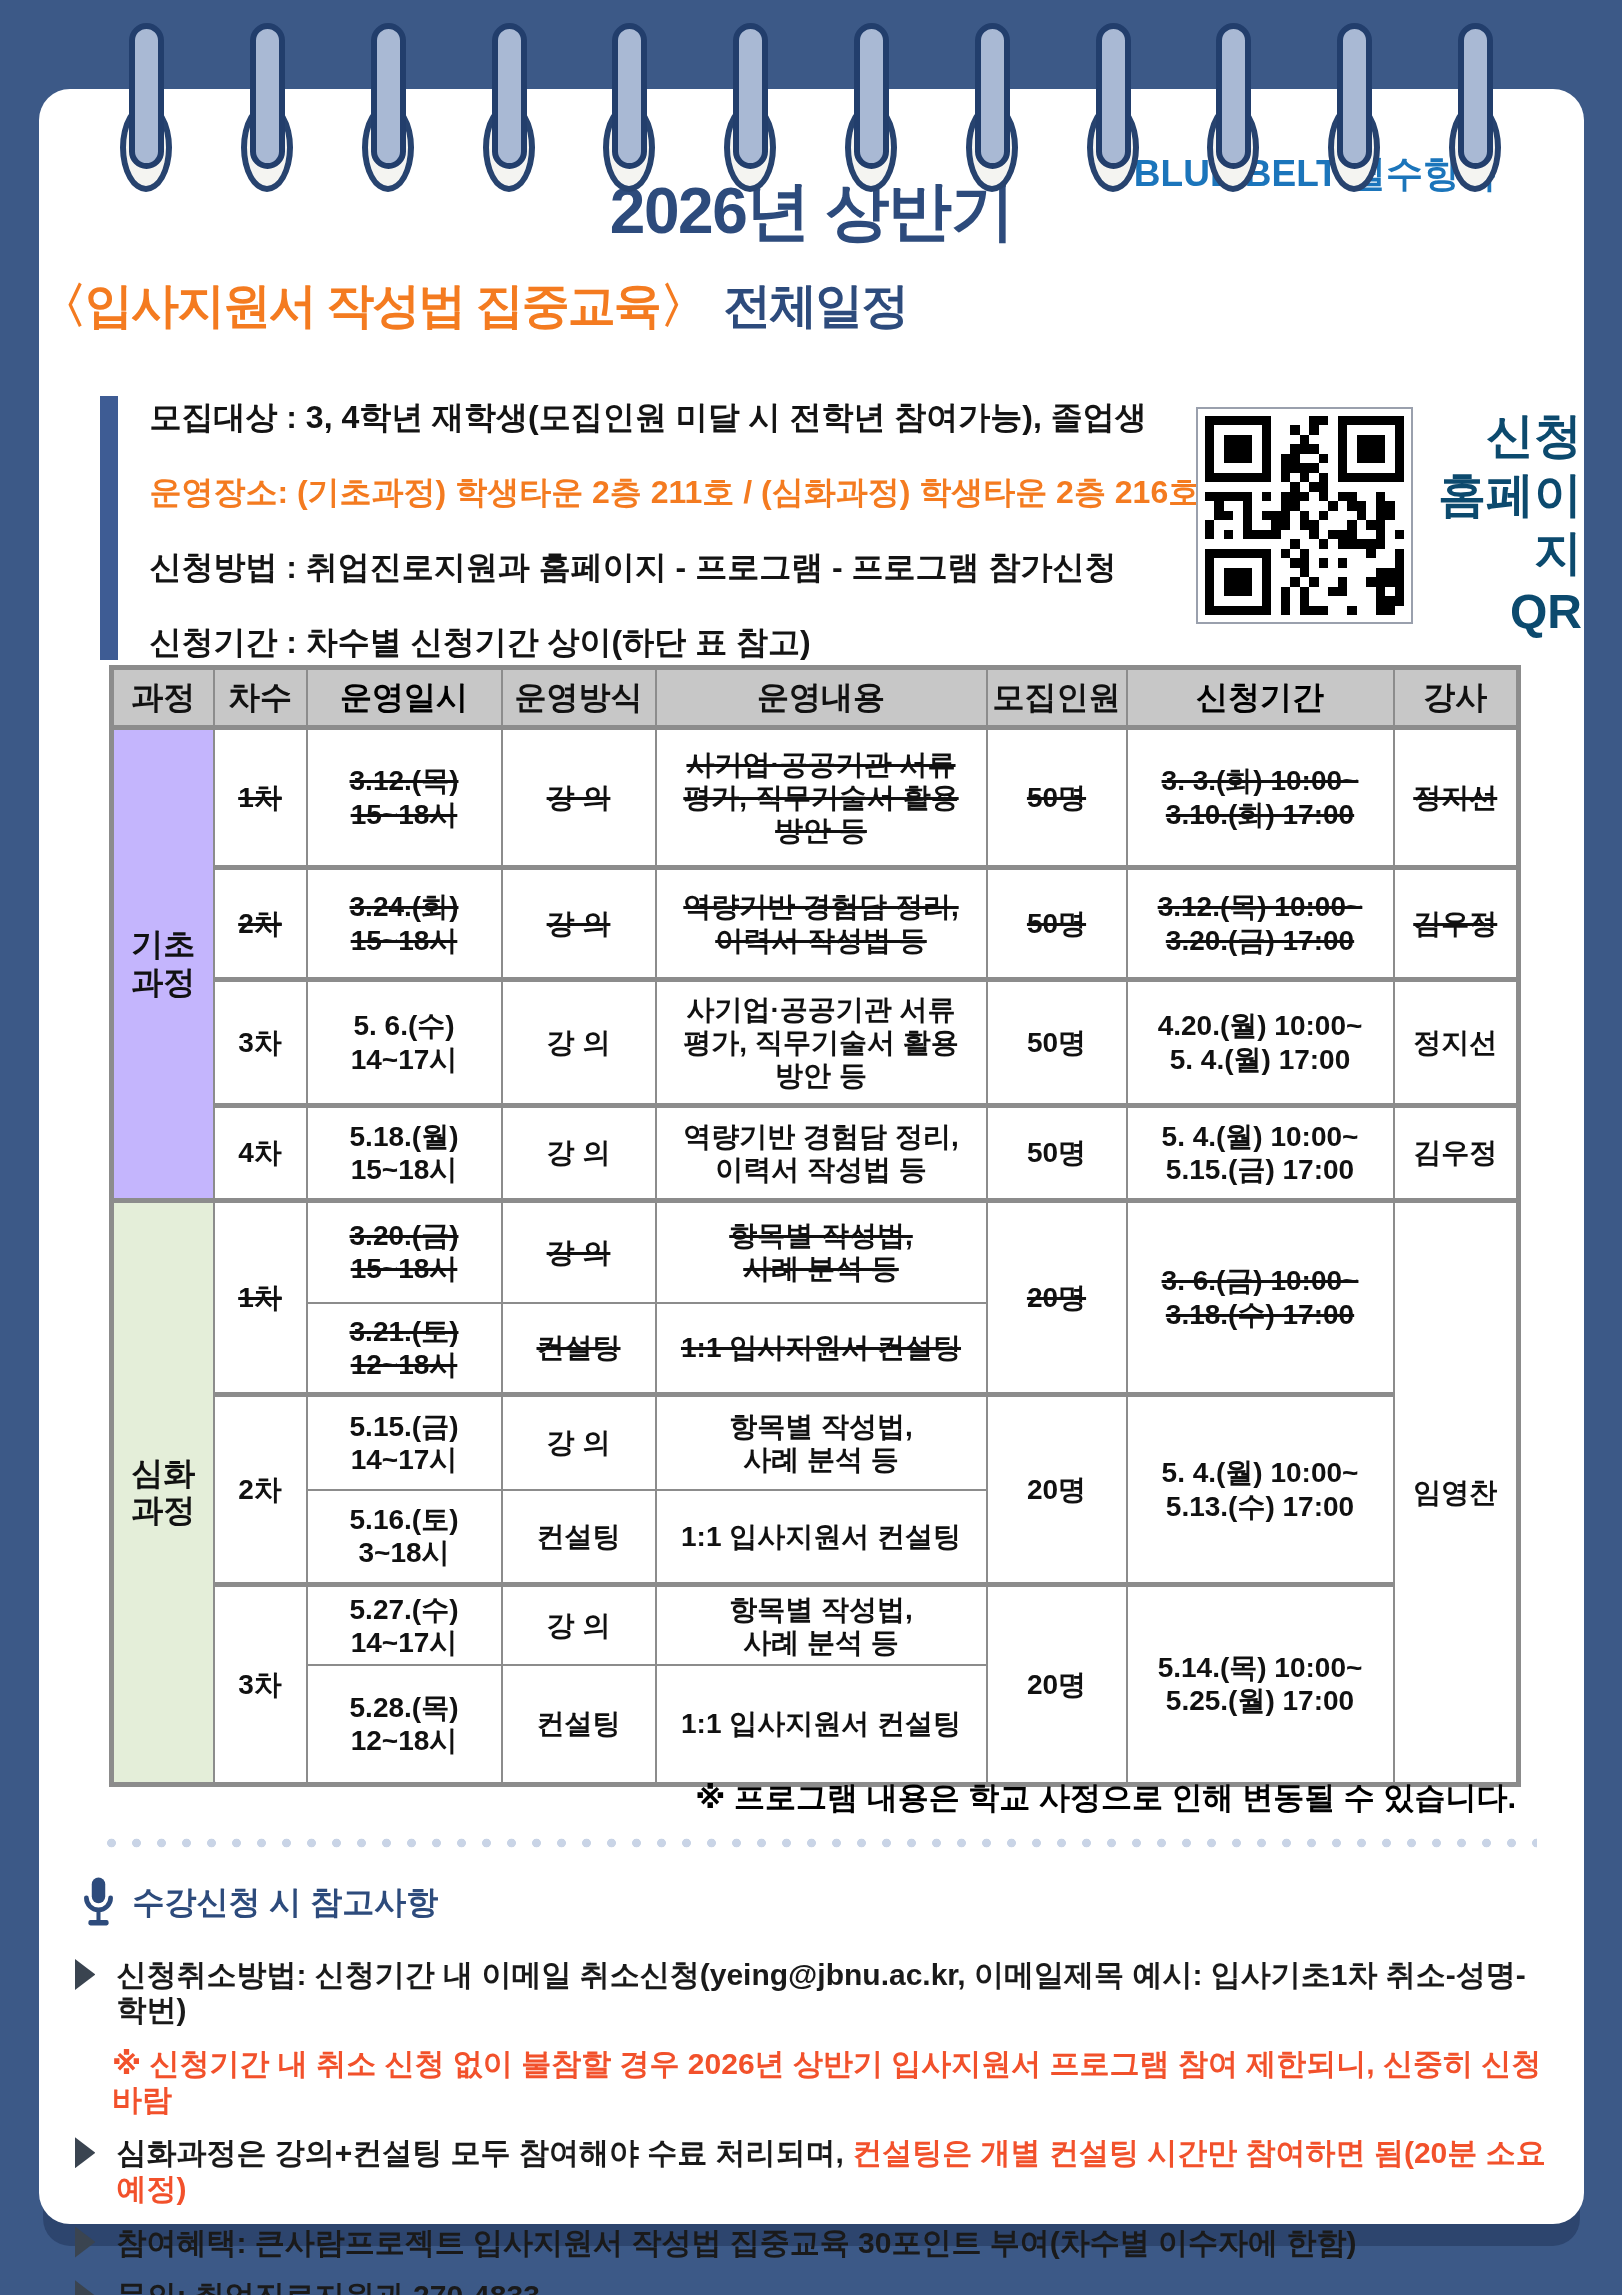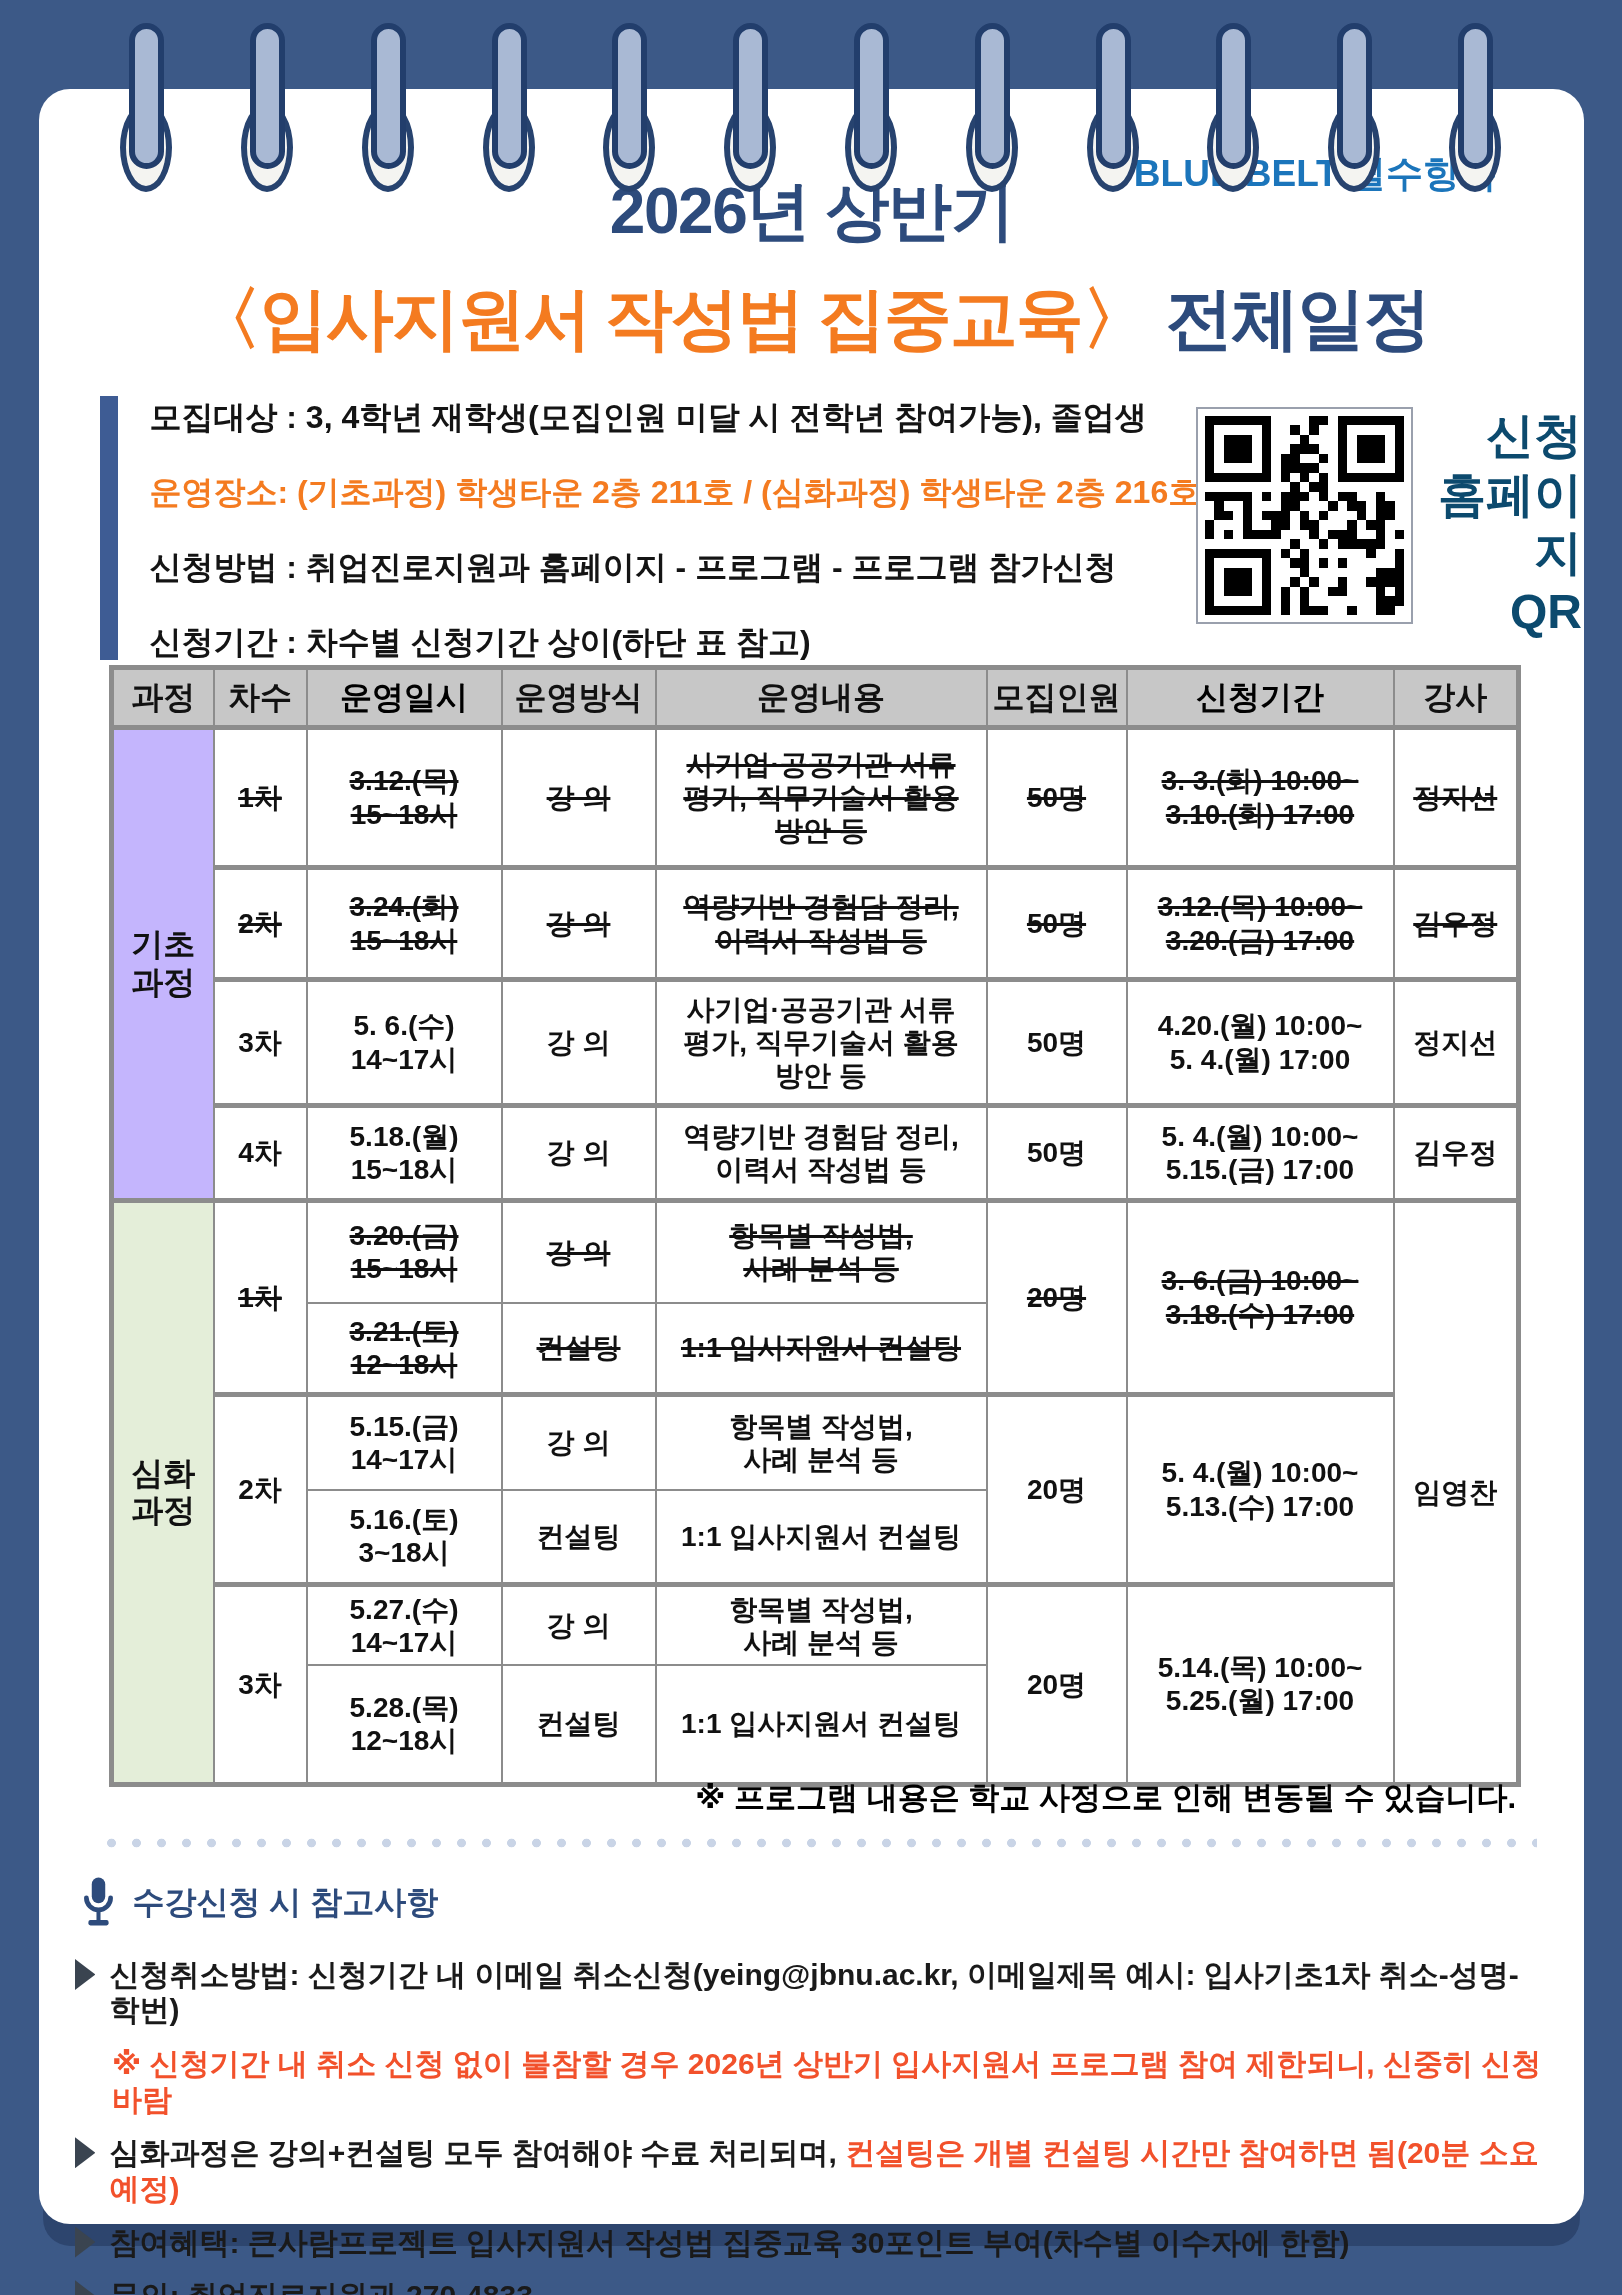--- a/index.html
+++ b/index.html
@@ -22,22 +22,22 @@
     background:#f4f4f1;border:6.8px solid #27436f;box-sizing:border-box;
   }
   .ring .pill{
     position:absolute;left:11.6px;top:0;width:35px;height:146px;border-radius:19px;
     background:#a9b9d4;border:6.8px solid #223e6c;box-sizing:border-box;
   }
   
   .title1{position:absolute;top:79px;left:0;width:100%;text-align:center;
     font-size:64px;font-weight:800;color:#2d4b7c;letter-spacing:-1.4px;}
   .badge{position:absolute;top:60px;right:87px;font-size:37px;font-weight:800;color:#1b75bb;}
-  .title2{position:absolute;top:185px;left:0;width:100%;text-align:center;
-    font-size:68px;font-weight:800;letter-spacing:-2px;font-family:Liberation Serif, serif;}
+  .title2{position:absolute;top:185px;left:0;width:100%;
+    font-size:48px;font-weight:800;letter-spacing:-2px;}
   .title2 .orange{color:#f47b20;}
   .title2 .navy{color:#2d4b7c;margin-left:17.7px;}
   
   .info{position:absolute;top:307px;left:61px;display:flex;}
   .info-bar{width:18.4px;background:#3e5c94;margin-right:31px;}
   .info-lines{padding-top:4.1px;}
   .info-line{font-size:32px;font-weight:700;color:#141414;margin-bottom:39px;line-height:1.12;}
   .info-line:last-child{margin-bottom:0;}
   .info-line.orange{color:#f47b20;}
   
@@ -65,21 +65,21 @@
   
   .table-note{position:absolute;top:1688px;left:70px;width:1407px;text-align:right;
     font-size:31px;font-weight:800;color:#000000;}
   .dots{position:absolute;top:1748px;left:60px;width:1438px;height:12.3px;
     background-image:radial-gradient(circle,#c9d4e6 4.1px,transparent 4.8px);
     background-size:25px 12.3px;background-repeat:repeat-x;}
   
   .notes-heading{position:absolute;top:1787px;left:42px;display:flex;align-items:center;gap:16.4px;
     font-size:32px;font-weight:800;color:#2d4b7c;}
   .notes{position:absolute;top:1868px;left:36px;width:1472px;}
-  .note-item{display:flex;align-items:flex-start;gap:14px;margin-bottom:18.4px;
+  .note-item{display:flex;align-items:flex-start;gap:21px;margin-bottom:18.4px;
     font-size:30px;font-weight:700;color:#1a1a1a;line-height:1.18;}
   .note-item .arrow{flex:0 0 auto;width:20.4px;height:31px;margin-top:2px;background:#3a4450;
     clip-path:polygon(0 0,100% 50%,0 100%);}
   .note-item.indent{margin-left:37px;}
   .red{color:#f2512b;}
 </style>
 </head>
 <body>
 
 <div class="card">

